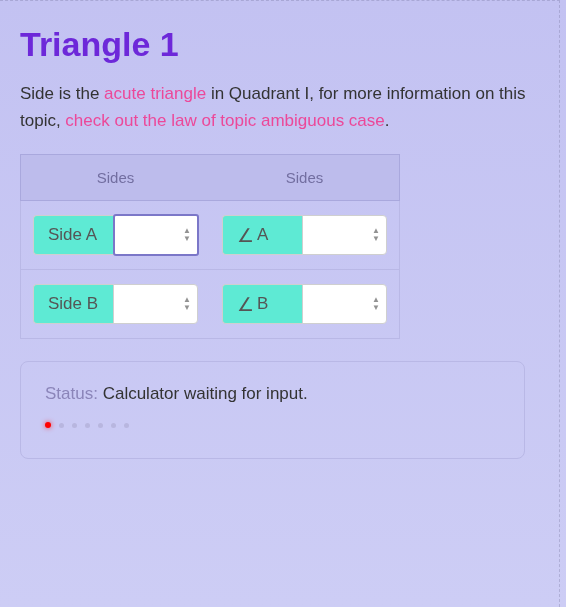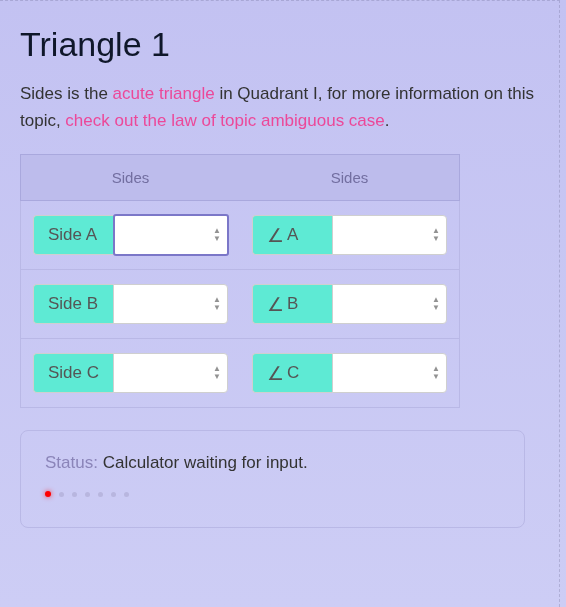--- a/index.html
+++ b/index.html
@@ -14,37 +14,37 @@
   }
   .page {
     padding: 18px 20px 40px 20px;
     border-top: 1px dashed rgba(120,120,160,0.35);
     border-right: 1px dashed rgba(120,120,160,0.35);
     margin-right: 6px;
     min-height: 607px;
   }
   h1 {
     font-size: 34px;
-    font-weight: 400;
+    font-weight: 700;
     margin: 6px 0 16px 0;
-    color: #0f172a;
+    color: #6d28d9;
   }
   .intro {
     font-size: 17px;
     line-height: 1.6;
     margin: 0 0 20px 0;
   }
   .intro a {
     color: #ec4899;
     text-decoration: none;
   }
   table.inputs {
     border-collapse: separate;
     border-spacing: 0;
-    width: 440px;
+    width: 380px;
     margin: 0 0 22px 0;
   }
   table.inputs thead td {
     background: #bdbcec;
     border: 1px solid #a9a8dd;
     text-align: center;
     padding: 14px 8px;
     color: #726ea0;
     font-size: 15px;
   }
@@ -124,21 +124,21 @@
     width:6px; height:6px;
   }
 </style>
 </head>
 <body>
 
 <div class="page">
   <h1>Triangle 1</h1>
 
   <p class="intro">
-    <span>Sides is the </span><a href="#">acute triangle</a><span> in Quadrant I, for more information on this topic, </span><a href="#">check out the law of topic ambiguous case</a><span>.</span>
+    <span>Side is the </span><a href="#">acute triangle</a><span> in Quadrant I, for more information on this topic, </span><a href="#">check out the law of topic ambiguous case</a><span>.</span>
   </p>
 
   <table class="inputs">
     <thead>
       <tr>
         <td>Sides</td>
         <td>Sides</td>
       </tr>
     </thead>
     <tbody>
@@ -189,47 +189,20 @@
               </div>
             <div class="spin">
               <div class="spin-btns">
                   <span>▲</span>
                   <span>▼</span>
                 </div>
             </div>
           </div>
         </td>
       </tr>
-      <tr>
-        <td>
-          <div class="igroup">
-            <div class="addon">Side C</div>
-            <div class="spin">
-              <div class="spin-btns">
-                  <span>▲</span>
-                  <span>▼</span>
-                </div>
-            </div>
-          </div>
-        </td>
-        <td>
-          <div class="igroup">
-            <div class="addon">
-                <span class="ang">∠</span>
-                <span>C</span>
-              </div>
-            <div class="spin">
-              <div class="spin-btns">
-                  <span>▲</span>
-                  <span>▼</span>
-                </div>
-            </div>
-          </div>
-        </td>
-      </tr>
     </tbody>
   </table>
 
   <div class="status-panel">
     <div class="status-line">
       <span class="status-label">Status:</span>
       <span class="status-text">Calculator waiting for input.</span>
     </div>
     <div class="dots">
         <div class="dot hot"></div>

